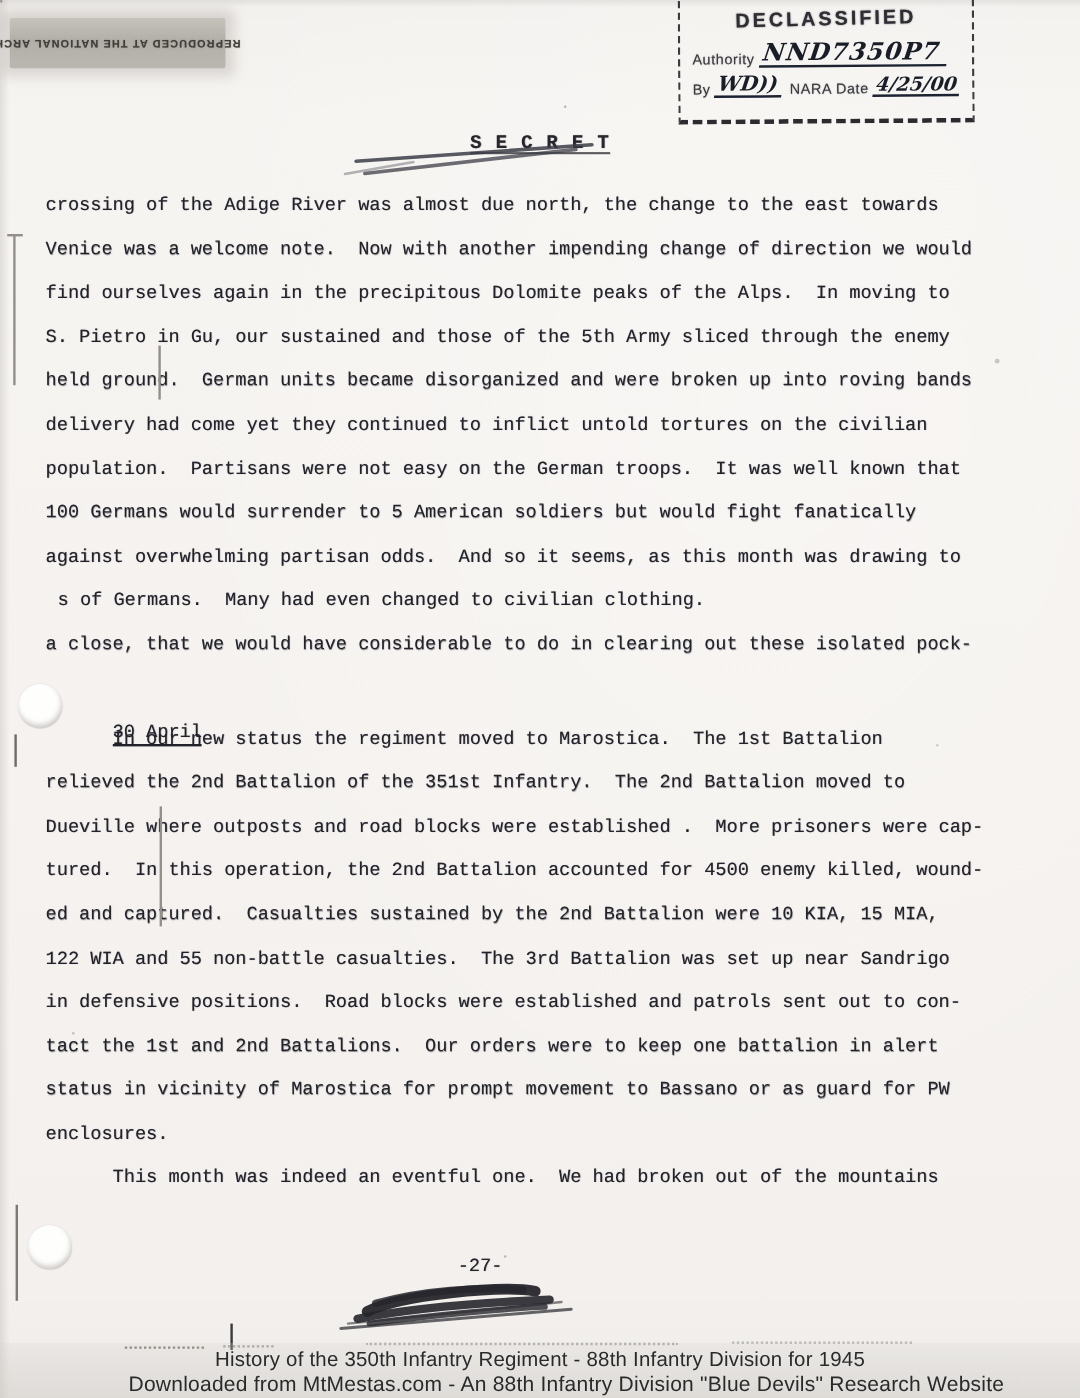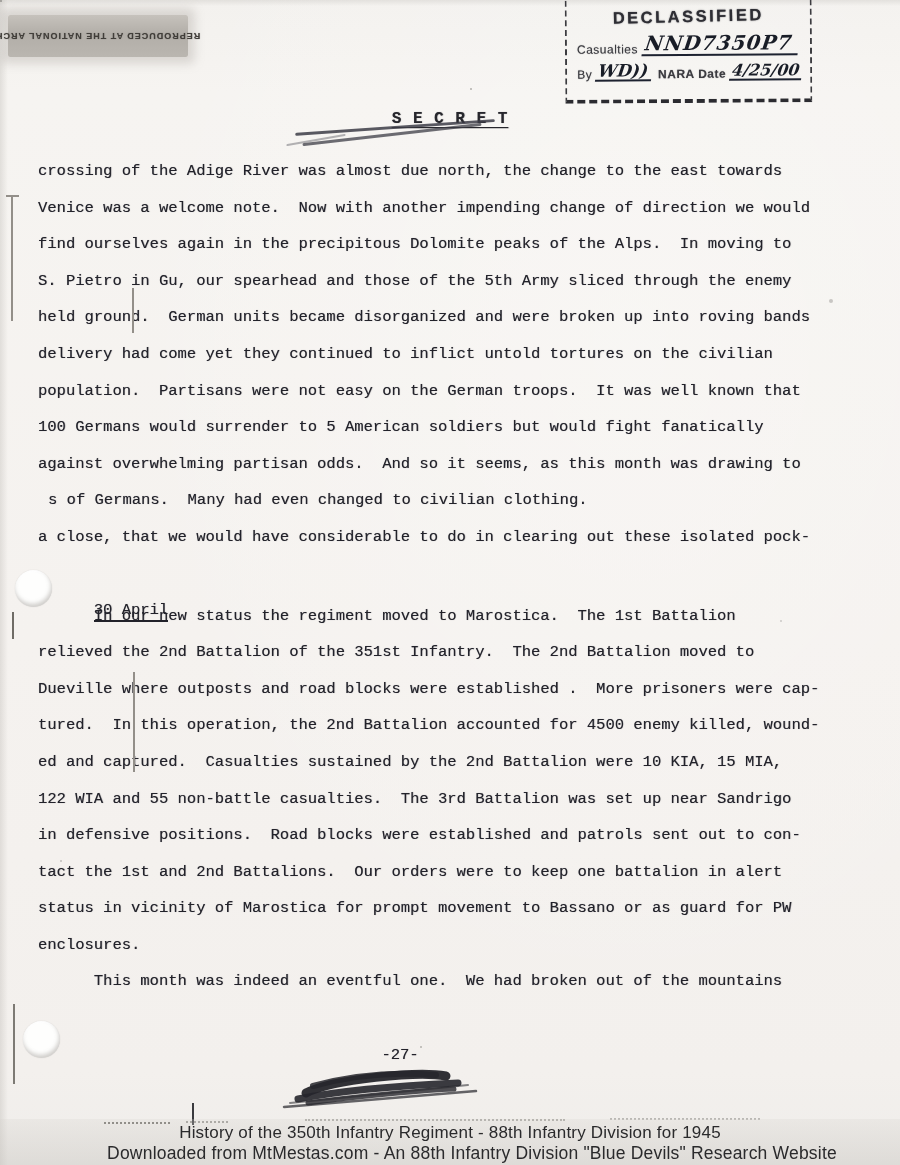--- a/index.html
+++ b/index.html
@@ -53,21 +53,21 @@
   .stamp-row.by { margin-top:6px; }
   .stamp-label { font-size:12px; color:#3b3b40; letter-spacing:0.5px; text-shadow:0 0 1px rgba(59,59,64,0.6); }
   .handwrite {
     font-family:"DejaVu Serif", serif; font-style:italic; font-weight:bold;
     color:#191d27; transform:skewX(-8deg); display:inline-block;
   }
   .hw-underline { border-bottom:2.5px solid #1d2230; }
   .authority-value { font-size:20px; letter-spacing:1px; margin-left:5px; line-height:20px; padding:0 6px 1px 2px; }
   .signature { font-size:17px; margin-left:4px; line-height:16px; padding:0 4px 1px 2px; }
   .date-value { font-size:16px; margin-left:4px; line-height:15px; padding:0 3px 1px 2px; }
-  .nara { margin-left:6px;font-weight:bold; }
+  .nara { margin-left:6px; }
 
   
   .secret-top {
     position:absolute; left:0; top:110px; width:900px; text-align:center;
     font-family:"Liberation Mono", monospace; font-size:16px; font-weight:bold;
     color:#26262c; letter-spacing:1px;
   }
   .secret-top span { text-decoration:underline; text-underline-offset:4px; text-shadow:0.4px 0.4px 0.8px rgba(38,38,44,0.6); }
   .strike { position:absolute; background:#3c3c46; border-radius:2px; }
   .strike.s1 { left:295px; top:126px; width:200px; height:2.6px; transform:rotate(-4deg); opacity:0.85; }
@@ -142,21 +142,21 @@
 
 <div class="scan">
 
   <div class="archive-strip">
     <span>REPRODUCED AT THE NATIONAL ARCH</span>
   </div>
 
   <div class="stamp">
     <div class="stamp-title">DECLASSIFIED</div>
     <div class="stamp-row authority">
-      <span class="stamp-label">Casualties</span>
+      <span class="stamp-label">Authority</span>
       <span class="handwrite hw-underline authority-value">NND7350P7</span>
     </div>
     <div class="stamp-row by">
       <span class="stamp-label">By</span>
       <span class="handwrite hw-underline signature">WD))</span>
       <span class="stamp-label nara">NARA Date</span>
       <span class="handwrite hw-underline date-value">4/25/00</span>
     </div>
   </div>
 
@@ -164,21 +164,21 @@
     <span>S E C R E T</span>
   </div>
   <div class="strike s1"></div>
   <div class="strike s2"></div>
   <div class="strike s3"></div>
 
   <div class="typewriter">
     <div class="tline">crossing of the Adige River was almost due north, the change to the east towards</div>
     <div class="tline">Venice was a welcome note.  Now with another impending change of direction we would</div>
     <div class="tline">find ourselves again in the precipitous Dolomite peaks of the Alps.  In moving to</div>
-    <div class="tline">S. Pietro in Gu, our spearhead and those of the 5th Army sliced through the enemy</div>
+    <div class="tline">S. Pietro in Gu, our sustained and those of the 5th Army sliced through the enemy</div>
     <div class="tline">held ground.  German units became disorganized and were broken up into roving bands</div>
     <div class="tline">delivery had come yet they continued to inflict untold tortures on the civilian</div>
     <div class="tline">population.  Partisans were not easy on the German troops.  It was well known that</div>
     <div class="tline">100 Germans would surrender to 5 American soldiers but would fight fanatically</div>
     <div class="tline">against overwhelming partisan odds.  And so it seems, as this month was drawing to</div>
     <div class="tline punched-line">s of Germans.  Many had even changed to civilian clothing.</div>
     <div class="tline">a close, that we would have considerable to do in clearing out these isolated pock-</div>
 
     <div class="tline section-heading">
       <span>30 April</span>

